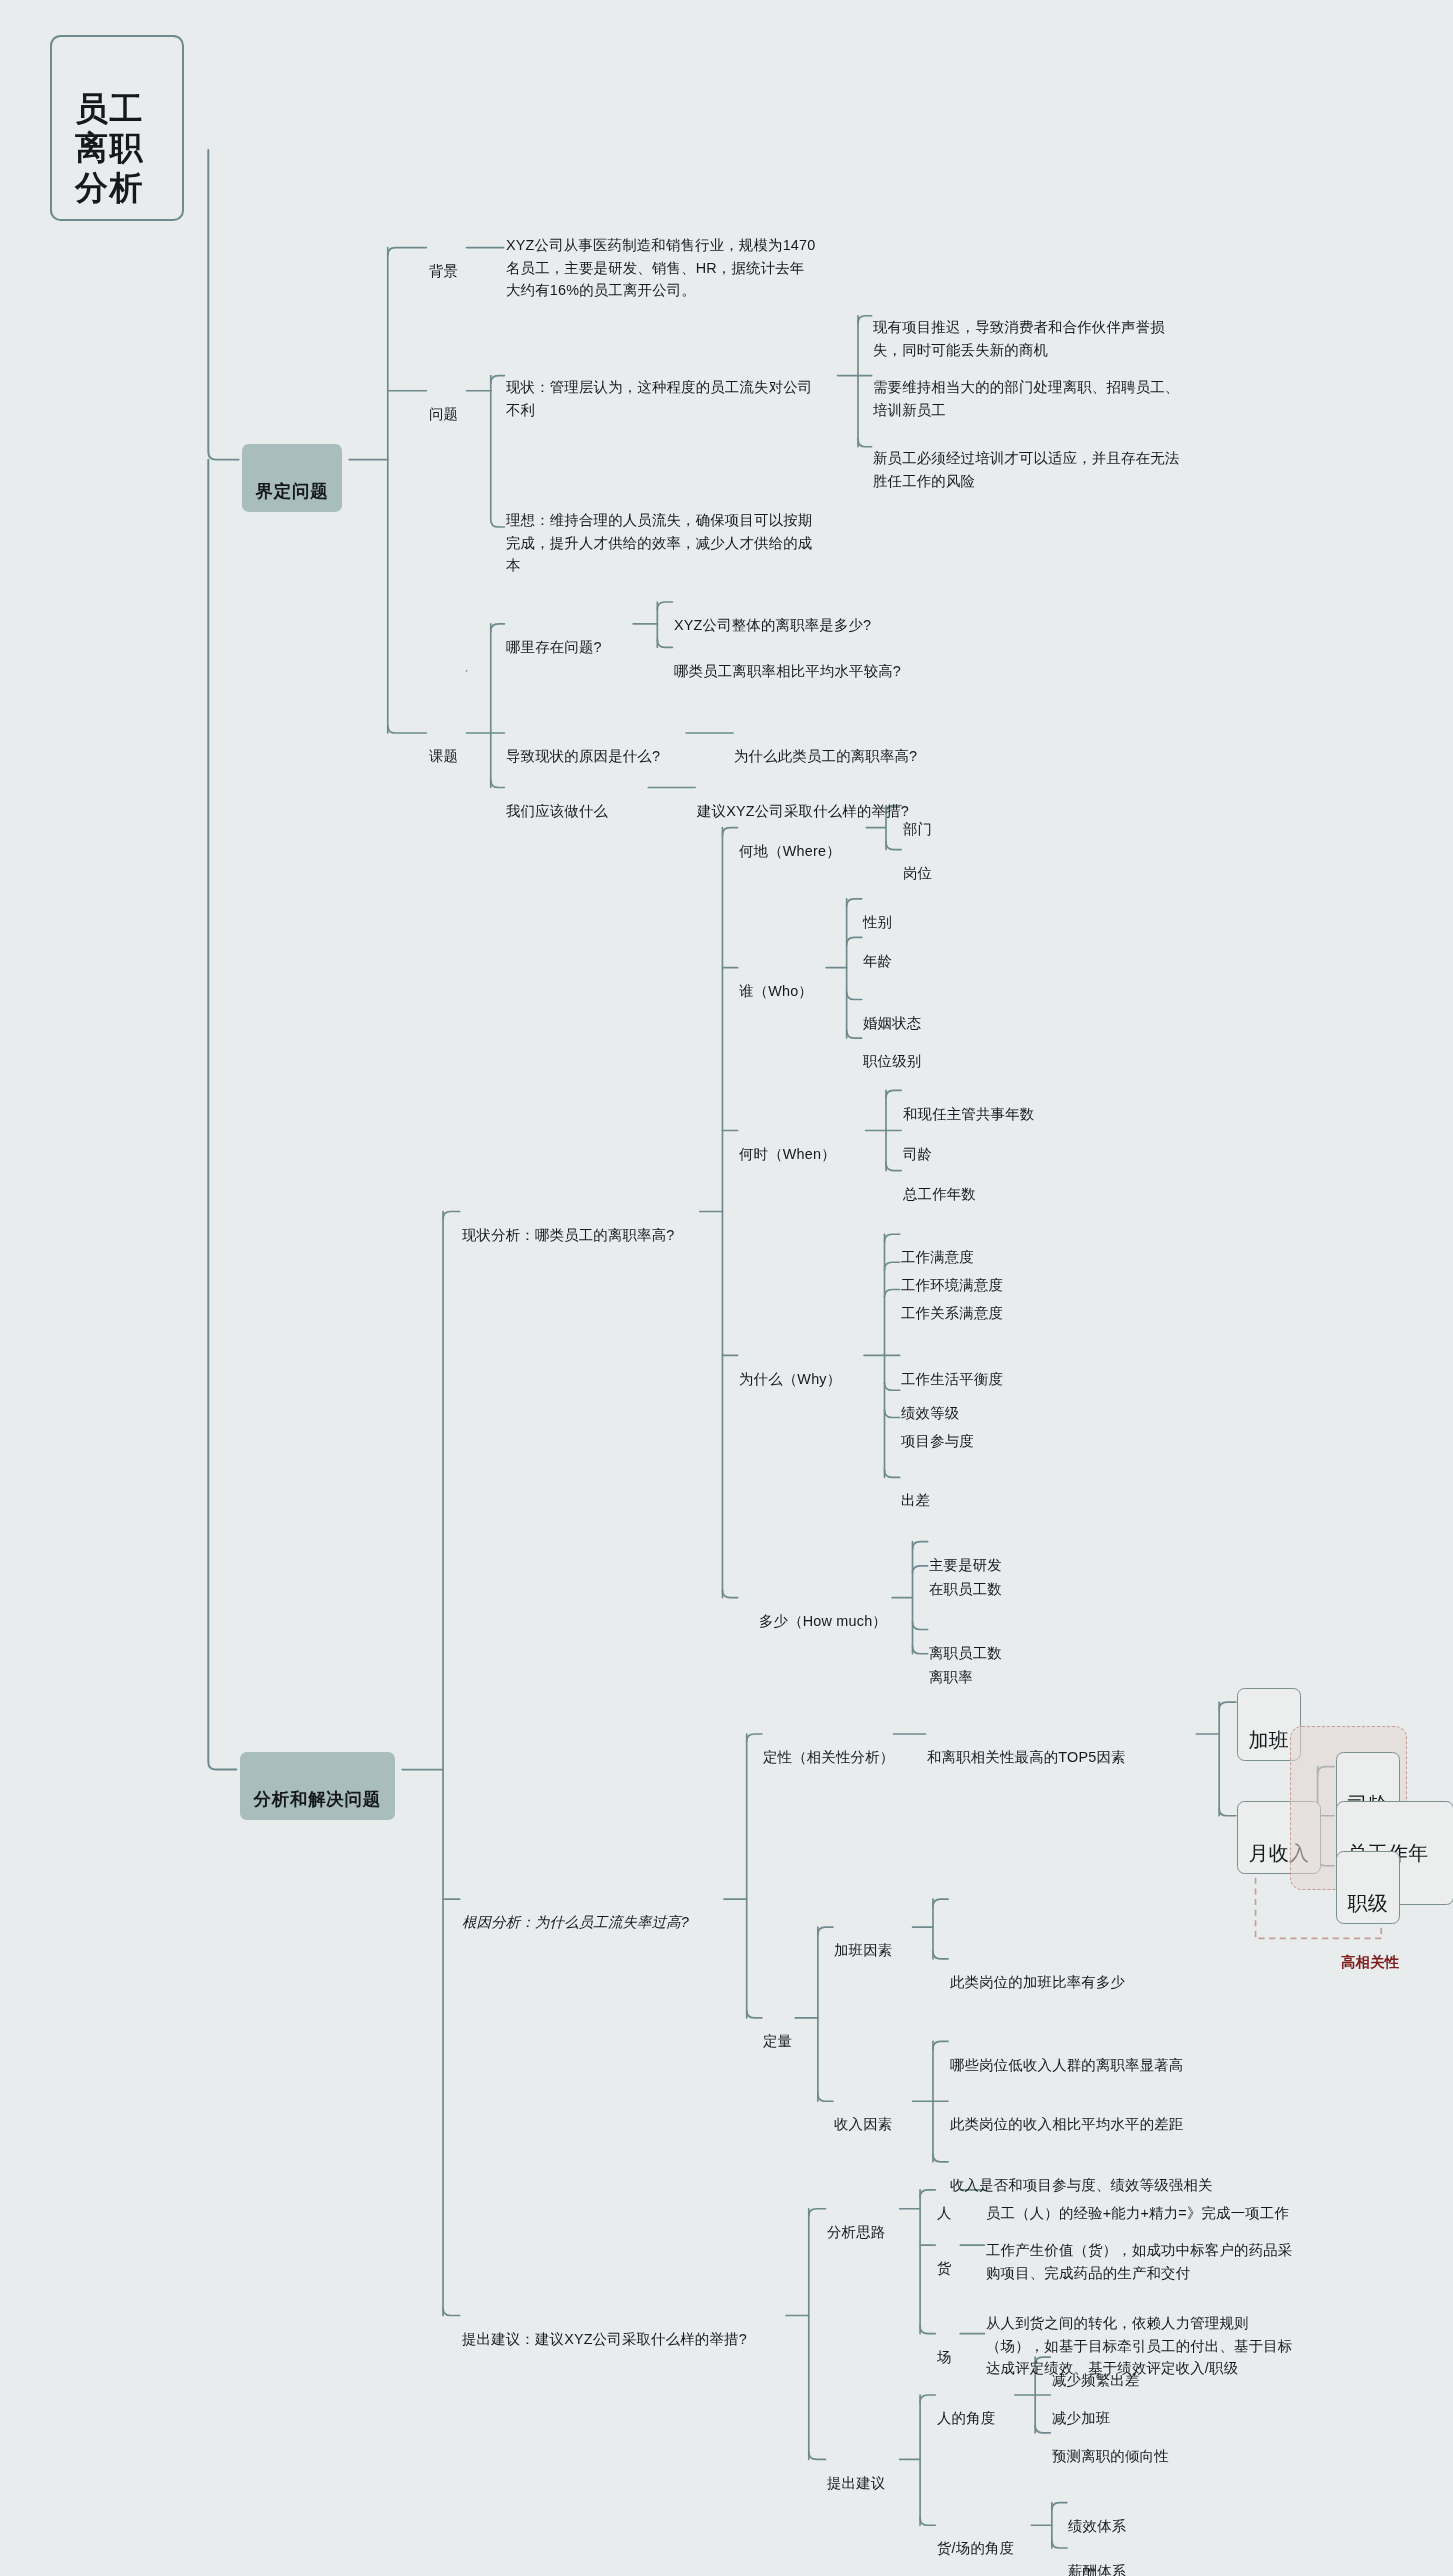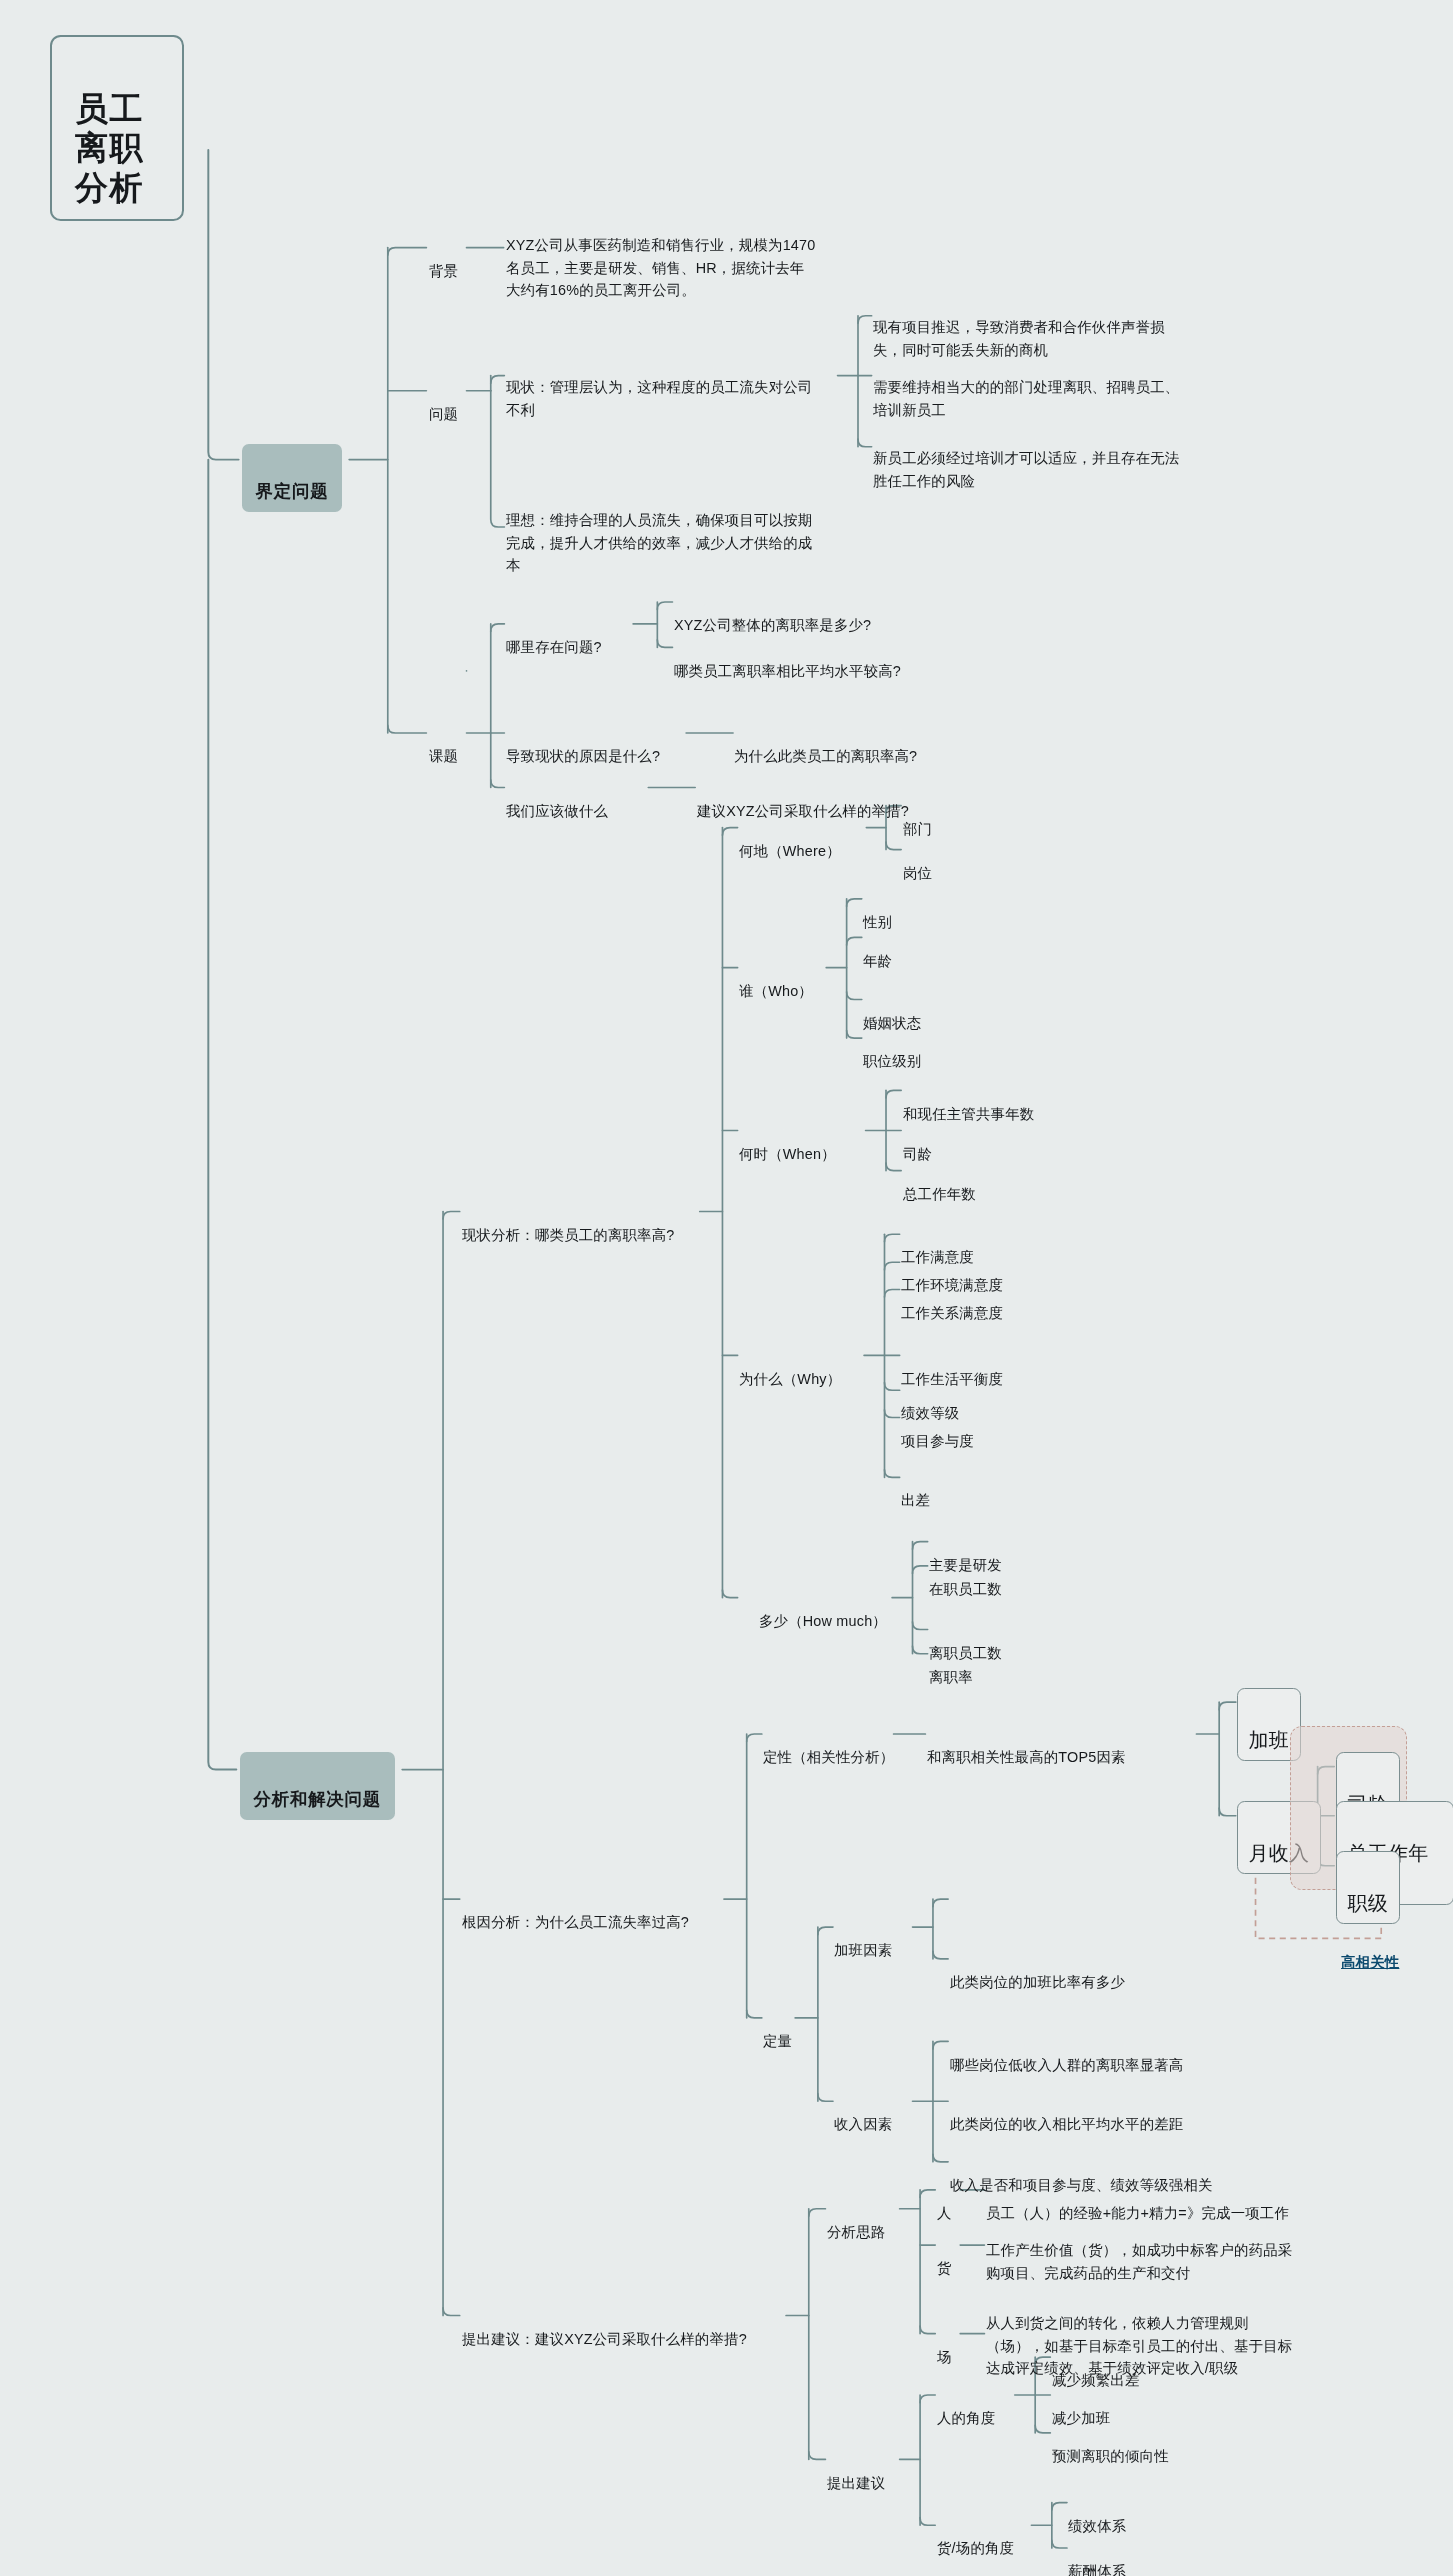--- a/index.html
+++ b/index.html
@@ -42,24 +42,23 @@
     letter-spacing:0.8px;
   }
   .node.boxed {
     background:#eceeee;
     border:1.2px solid #7b8e90;
     border-radius:7.6px;
     padding:4.5px 10.6px;
     font-size:20px;
   }
   .node.red {
-    color:#0c4a6e;
+    color:#7f1d1d;
     font-weight:bold;
     font-size:14.4px;
-    text-decoration:underline;
   }
   .hl-region {
     position:absolute;
     background:rgba(226,214,210,0.55);
     border:1.5px dashed #c39f96;
     border-radius:12px;
   }
 </style>
 </head>
 <body>
@@ -391,21 +390,21 @@
 <div class="node" style="left:929px; top:1556px;">
   <span>在职员工数</span>
 </div>
 <div class="node" style="left:929px; top:1620px;">
   <span>离职员工数</span>
 </div>
 <div class="node" style="left:929px; top:1644px;">
   <span>离职率</span>
 </div>
 
-<div class="node" style="left:462px; top:1889px;">
+<div class="node" style="left:462px; top:1889px;font-style:italic;">
   <span>根因分析：为什么员工流失率过高?</span>
 </div>
 
 <div class="node" style="left:763px; top:1724px;">
   <span>定性（相关性分析）</span>
 </div>
 <div class="node" style="left:927px; top:1724px;">
   <span>和离职相关性最高的TOP5因素</span>
 </div>
 

